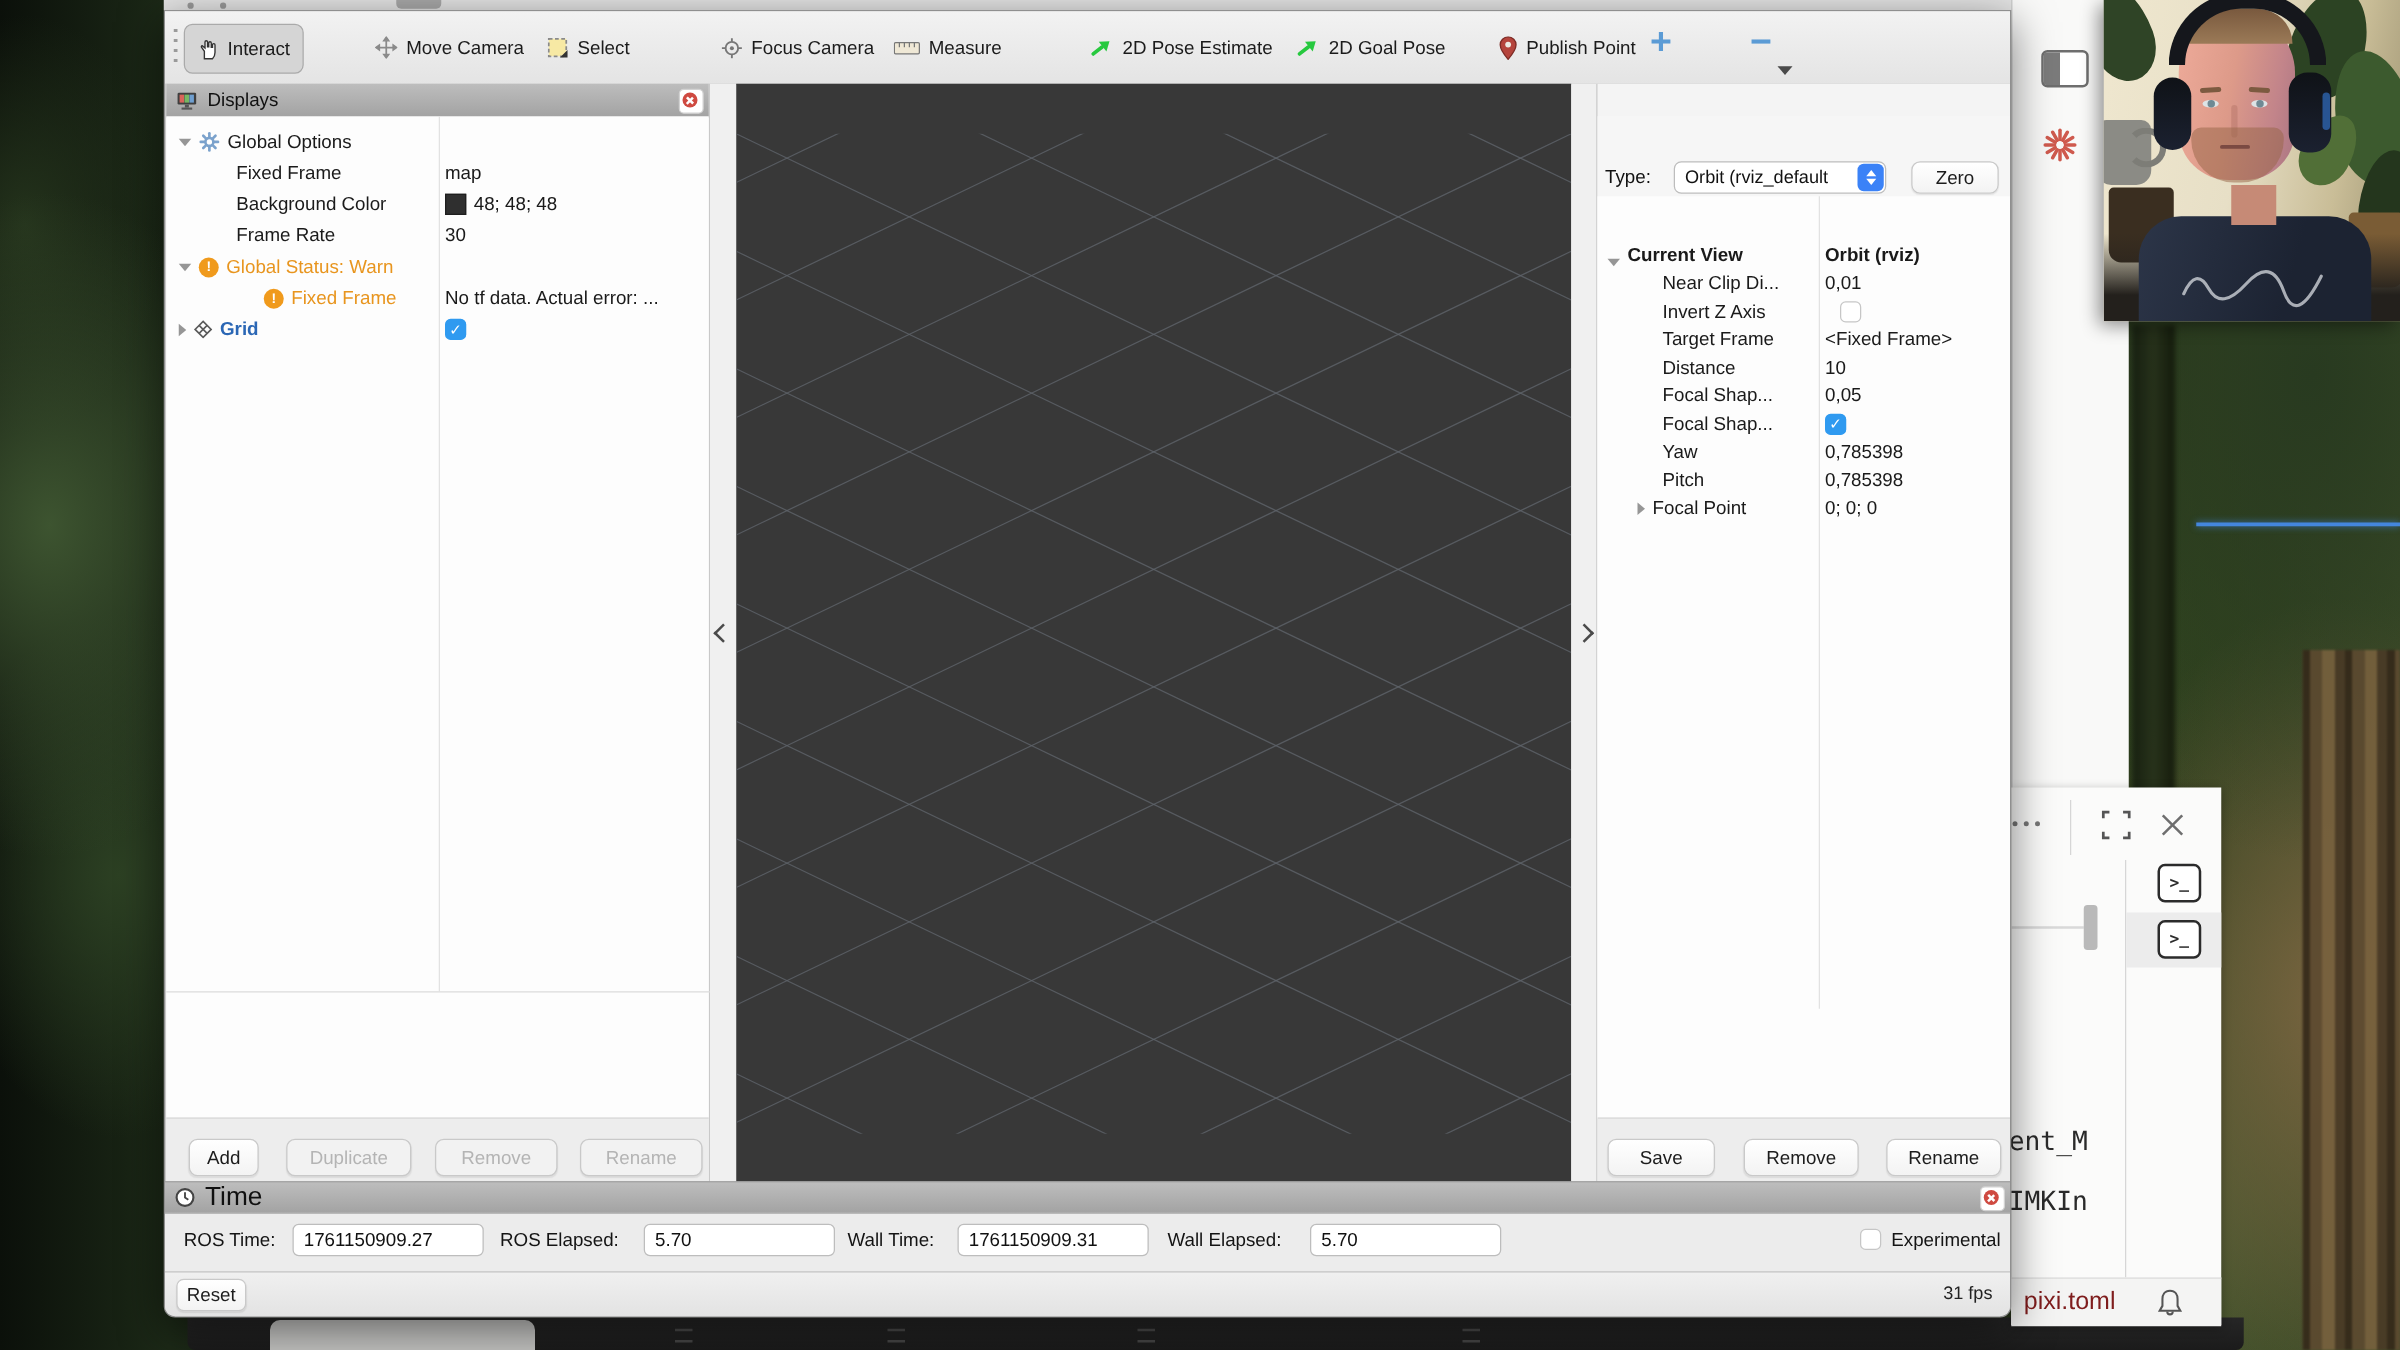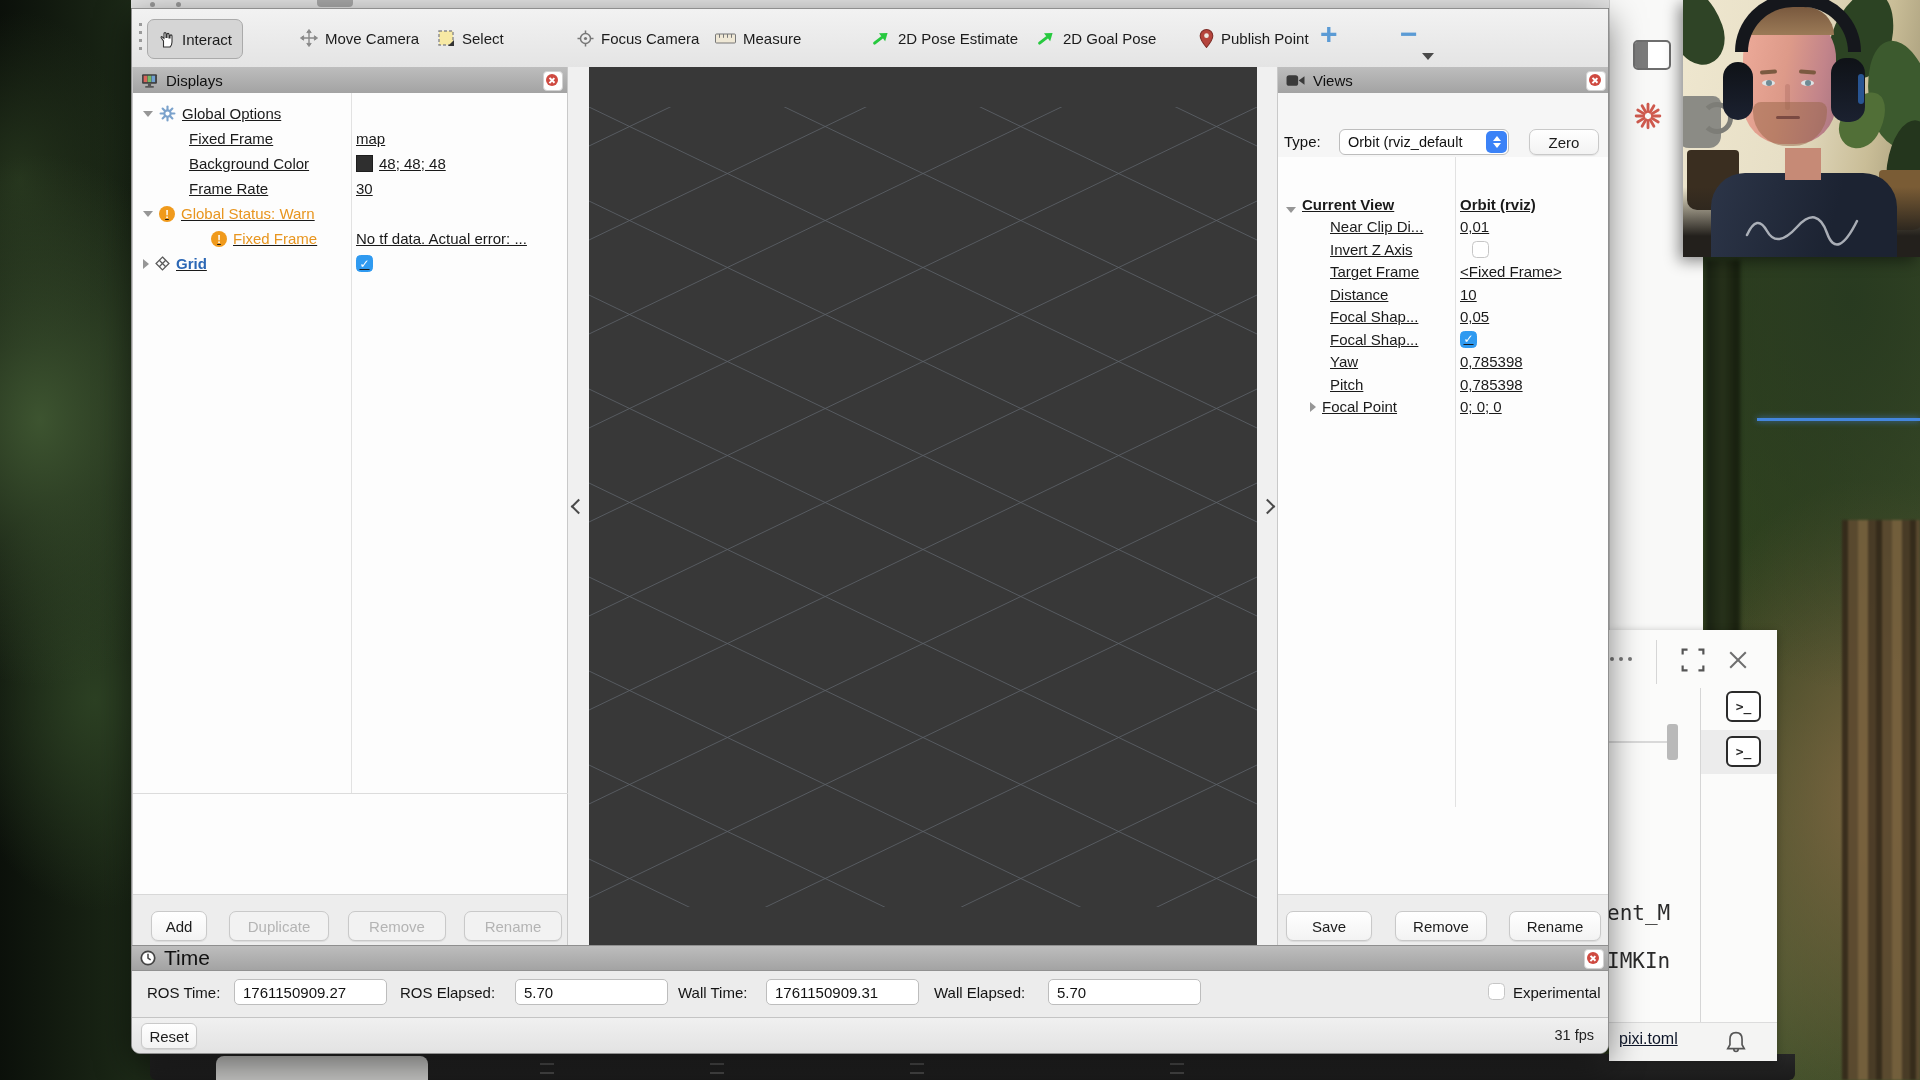--- a/index.html
+++ b/index.html
@@ -42,42 +42,42 @@
   .xicon::before,.xicon::after{content:"";position:absolute;left:10px;top:0;width:2px;height:22px;background:#6e6e6e;}
   .xicon::before{transform:rotate(45deg);} .xicon::after{transform:rotate(-45deg);}
   .hrule{left:1609px;top:741px;width:58px;height:2px;background:#d9d9d9;}
   .scroll-thumb{left:1667px;top:724px;width:11px;height:36px;background:#b9b9b9;border-radius:3px;}
   .term-band{left:1701px;top:730px;width:76px;height:44px;background:#ececec;}
   .term-icon{width:31px;height:27px;border:2.5px solid #2b2b2b;border-radius:6px;background:#fff;
     font-family:"DejaVu Sans Mono",monospace;font-weight:bold;font-size:13px;color:#2b2b2b;
     display:flex;align-items:center;justify-content:center;}
   .mono-txt{font-family:"DejaVu Sans Mono",monospace;font-size:21px;color:#2a2a2a;}
   .statusbar-r{left:1609px;top:1022px;width:168px;height:38px;background:#f4f4f3;border-top:1px solid #dcdcdc;}
-  .pixi{position:absolute;left:10px;top:7px;font-size:16px;color:#0f172a;text-decoration:underline;}
+  .pixi{position:absolute;left:10px;top:7px;font-size:20px;color:#7f1d1d;}
   
   .rviz{left:131px;top:8px;width:1478px;height:1046px;background:#ececec;border:1px solid #8f8f8f;
     border-radius:0 0 9px 9px;box-shadow:0 10px 34px rgba(0,0,0,.5);overflow:hidden;box-sizing:border-box;}
   .toolbar{position:absolute;left:0;top:0;width:100%;height:58px;background:linear-gradient(#f2f2f2,#e4e4e4);border-bottom:1px solid #b2b2b2;}
   .tb-handle{position:absolute;left:7px;top:14px;width:3px;height:30px;
     background:repeating-linear-gradient(#9a9a9a 0 3px,transparent 3px 8px);}
   .tb-item{position:absolute;top:10px;height:38px;display:flex;align-items:center;gap:7px;padding:0 10px;font-size:15px;color:#1b1b1b;cursor:default;}
   .tb-item.selected{background:#d5d5d5;border:1px solid #aaa;border-radius:7px;}
   .tb-icon{display:flex;align-items:center;}
   .tb-plus{position:absolute;top:8px;font-size:30px;font-weight:bold;color:#5b9bd5;}
   .tb-caret{position:absolute;width:0;height:0;border-left:6px solid transparent;border-right:6px solid transparent;border-top:7px solid #4a4a4a;}
   
   .panel{position:absolute;top:58px;height:878px;background:#f4f4f4;border-right:1px solid #c9c9c9;border-left:1px solid #c9c9c9;box-sizing:border-box;}
   .ptitle{position:absolute;left:0;top:0;right:0;height:26px;background:linear-gradient(#bdbdbd,#a3a3a3);
     border-bottom:1px solid #8f8f8f;display:flex;align-items:center;gap:8px;padding-left:8px;font-size:15px;color:#101010;}
   .close-btn{position:absolute;top:4px;right:4px;width:18px;height:18px;background:#fff;border:1px solid #d2d2d2;border-radius:4px;}
   .close-btn i{position:absolute;left:2px;top:2px;width:12px;height:12px;background:#cf4a41;border-radius:50%;}
   .close-btn i::before,.close-btn i::after{content:"";position:absolute;left:5.2px;top:2.6px;width:1.6px;height:6.8px;background:#fff;}
   .close-btn i::before{transform:rotate(45deg);} .close-btn i::after{transform:rotate(-45deg);}
   .pcontent{position:absolute;left:0;top:26px;right:0;background:#fdfdfd;}
-  .trow{display:flex;align-items:center;font-size:15px;color:#1a1a1a;text-decoration:underline;}
+  .trow{display:flex;align-items:center;font-size:15px;color:#1a1a1a;}
   .tname{display:flex;align-items:center;box-sizing:border-box;flex:none;}
   .tval{display:flex;align-items:center;gap:6px;padding-left:5px;}
   .warn{color:#e8951e;} .link{color:#2b67b5;font-weight:bold;} .bold{font-weight:bold;}
   .chev{width:0;height:0;flex:none;}
   .chev.down{border-left:5px solid transparent;border-right:5px solid transparent;border-top:6px solid #969696;}
   .chev.right{border-top:5px solid transparent;border-bottom:5px solid transparent;border-left:6px solid #969696;}
   .warn-badge{width:16px;height:16px;border-radius:50%;background:#f09a1c;color:#fff;font-weight:bold;font-size:11px;
     display:flex;align-items:center;justify-content:center;flex:none;}
   .swatch{width:15px;height:15px;border:1px solid #1e1e1e;flex:none;}
   .cb{width:17px;height:17px;border-radius:4.5px;border:1px solid #c6c6c6;background:#fff;box-sizing:border-box;
@@ -468,30 +468,20 @@
           <line x1="0" y1="1222" x2="668" y2="1543" stroke="#5f646b" stroke-width="1" opacity="0.8"></line>
           <line x1="0" y1="1543" x2="668" y2="1222" stroke="#5f646b" stroke-width="1" opacity="0.8"></line>
         </svg>
     </div>
 
     <div class="gapcol" style="left:1125px">
       <span class="edge-chev rightp"></span>
     </div>
 
     <div class="panel" style="left:1145px;width:333px;border-right:none">
-      <div class="ptitle">
-        <svg width="19" height="13" viewBox="0 0 18 12">
-          <rect x="0.5" y="1" width="11" height="10" rx="2.5" fill="#3a3a3a"></rect>
-          <path d="M12 6 L17.5 2 V10 Z" fill="#3a3a3a"></path>
-        </svg>
-        <span>Views</span>
-        <span class="close-btn">
-            <i></i>
-          </span>
-      </div>
       <div class="pcontent" style="height:802px;background:#f6f6f6">
         <div class="typerow">
           <span style="position:absolute;left:6px;top:4px">Type:</span>
           <div class="dropdown">
             <span>Orbit (rviz_default</span>
             <span class="stepper">
                 <b class="up"></b>
                 <b class="dn"></b>
               </span>
           </div>

